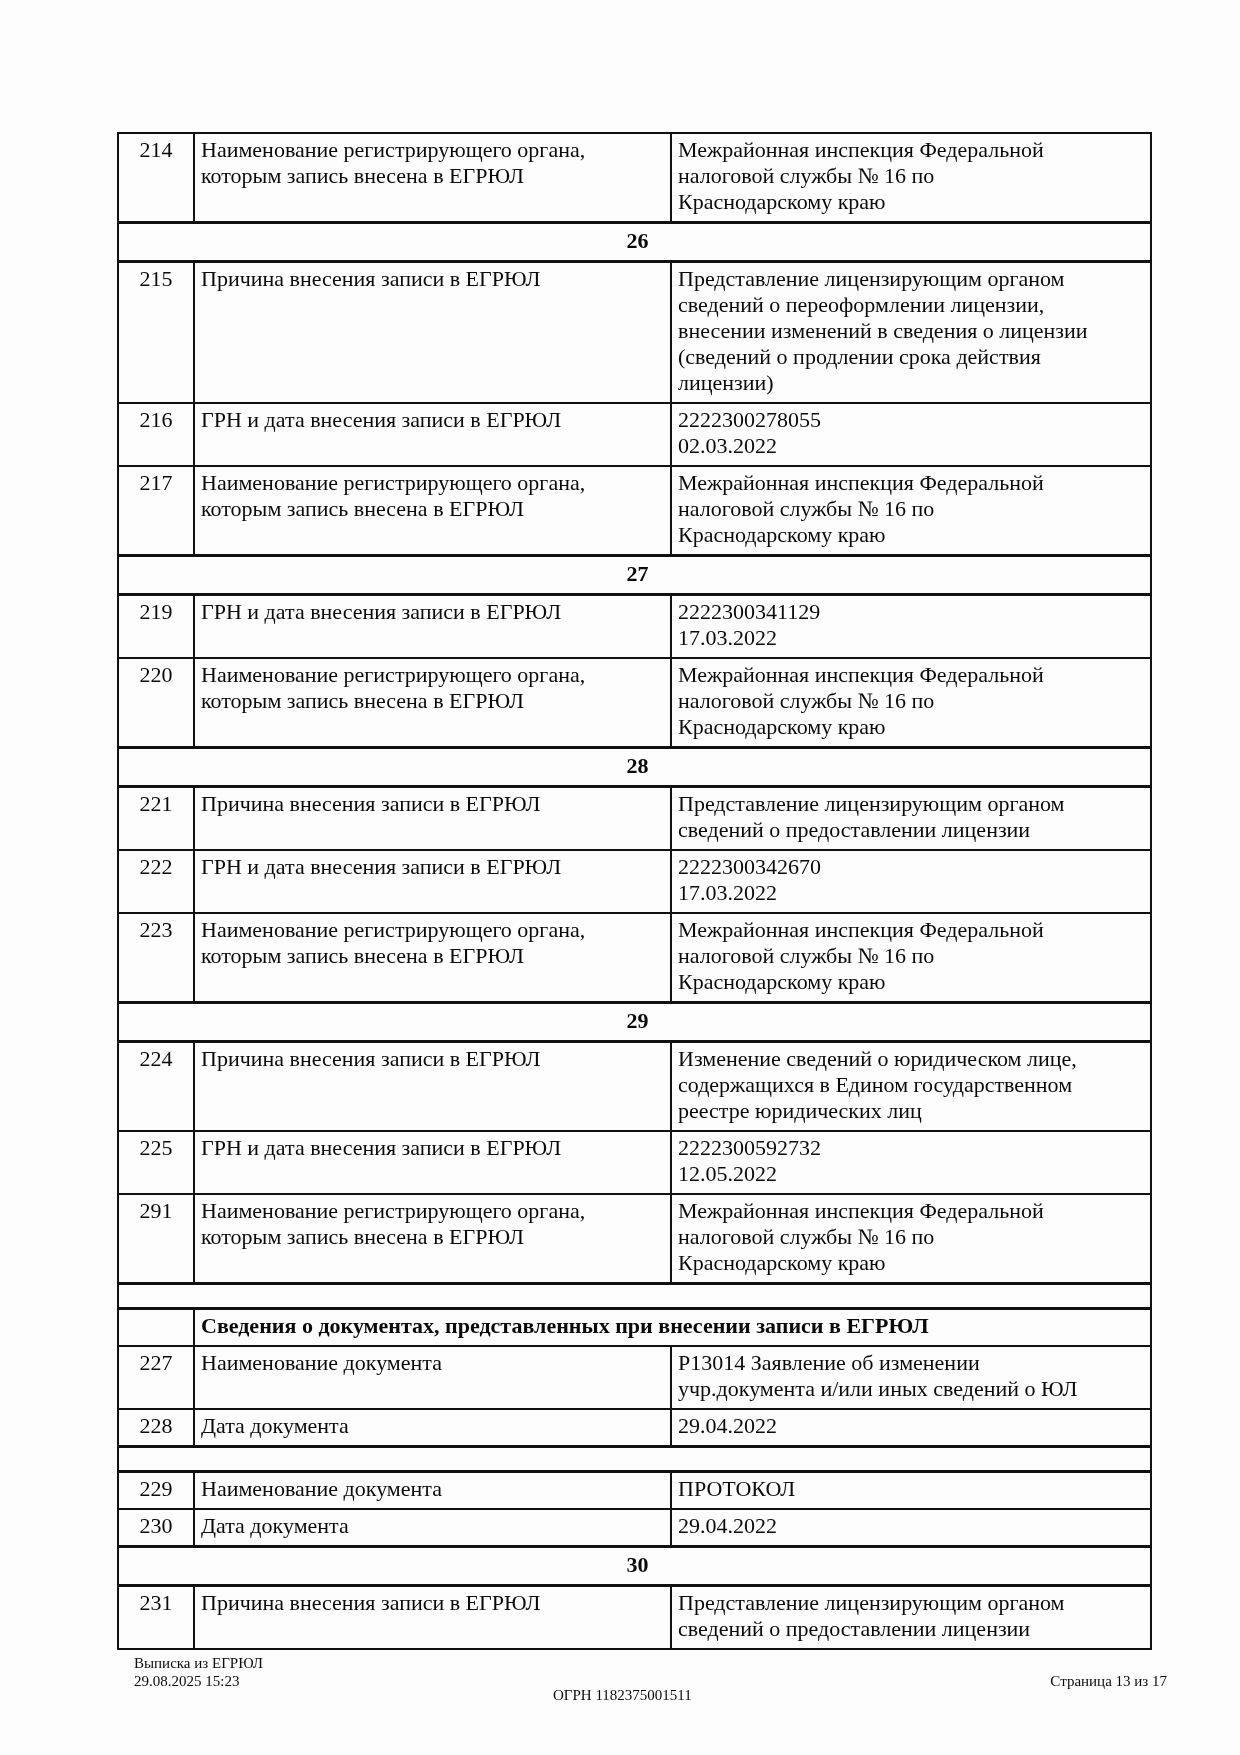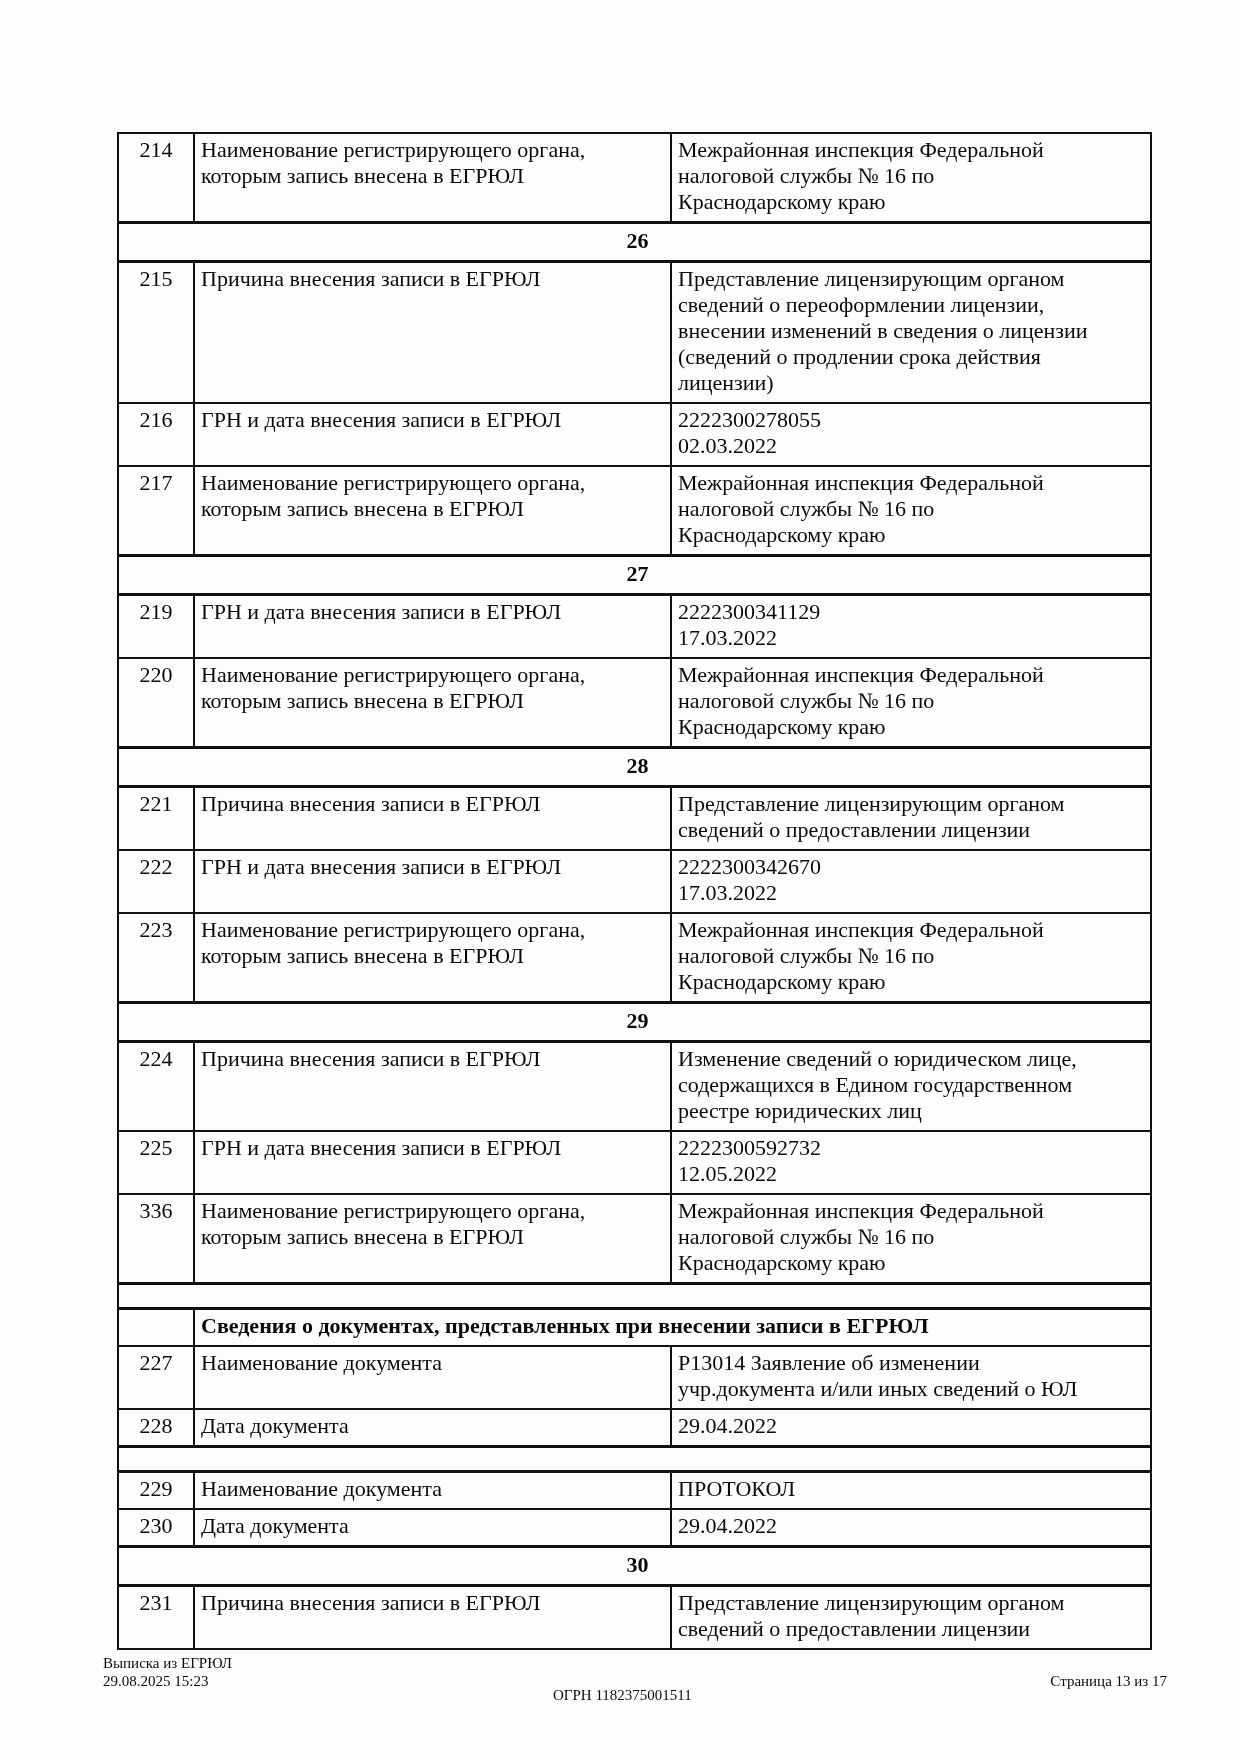--- a/index.html
+++ b/index.html
@@ -71,21 +71,21 @@
   .footer {
     position: absolute;
     left: 0;
     top: 1654px;
     width: 1240px;
     font-size: 15px;
     line-height: 18px;
   }
   .footer .f-left {
     position: absolute;
-    left: 103px;
+    left: 134px;
     top: 0;
   }
   .footer .f-center {
     position: absolute;
     left: 553px;
     top: 32px;
     white-space: nowrap;
   }
   .footer .f-right {
     position: absolute;
@@ -190,21 +190,21 @@
 содержащихся в Едином государственном
 реестре юридических лиц</td>
       </tr>
       <tr class="data">
         <td class="num">225</td>
         <td class="label">ГРН и дата внесения записи в ЕГРЮЛ</td>
         <td class="value">2222300592732
 12.05.2022</td>
       </tr>
       <tr class="data">
-        <td class="num">336</td>
+        <td class="num">291</td>
         <td class="label">Наименование регистрирующего органа,
 которым запись внесена в ЕГРЮЛ</td>
         <td class="value">Межрайонная инспекция Федеральной
 налоговой службы № 16 по
 Краснодарскому краю</td>
       </tr>
       <tr class="spacer">
         <td colspan="3"></td>
       </tr>
       <tr class="subheader">

